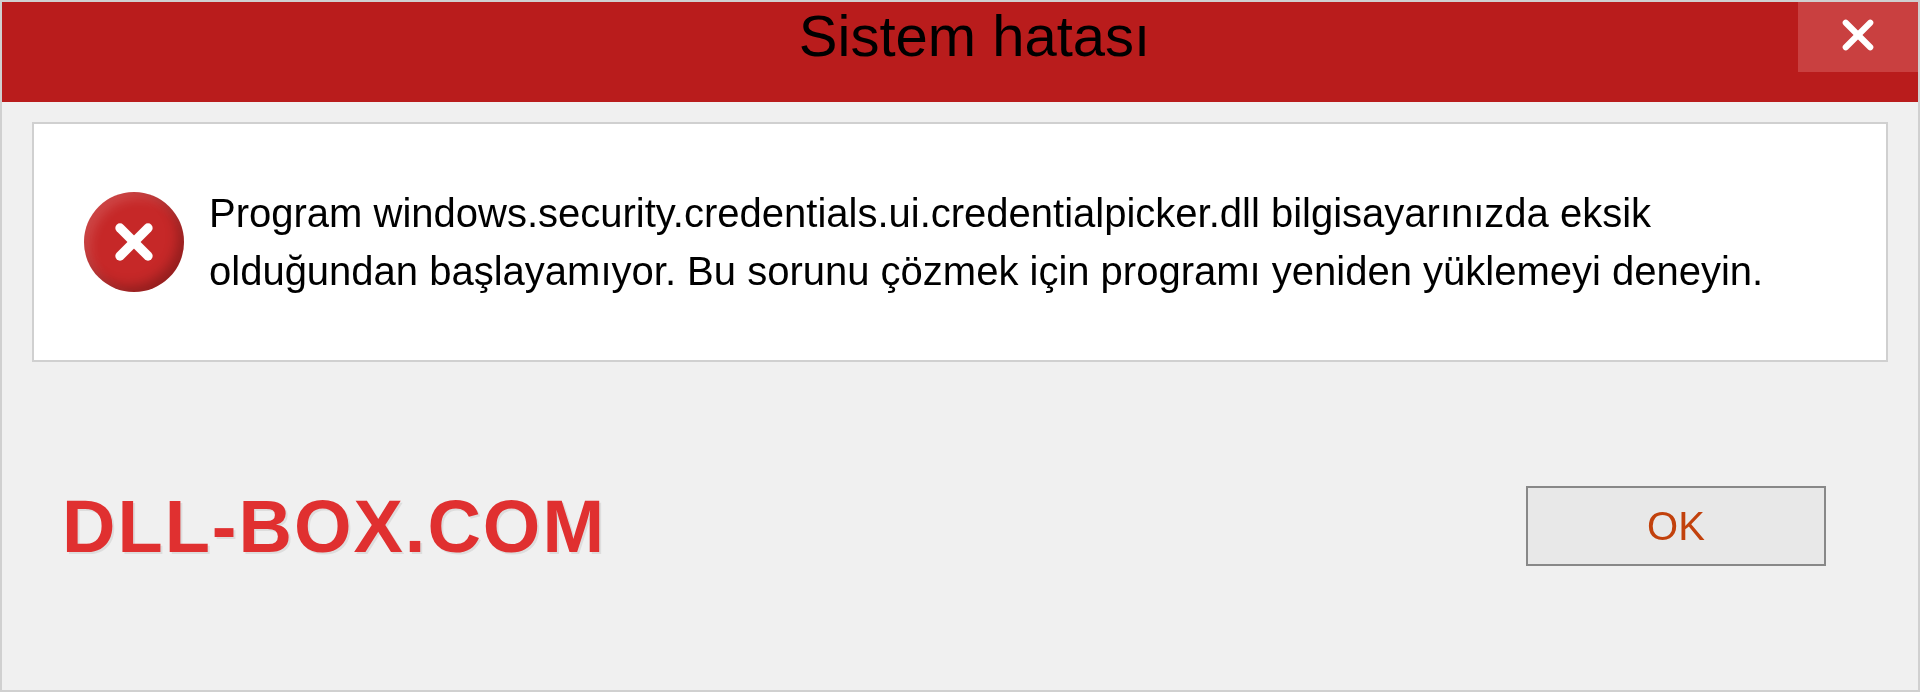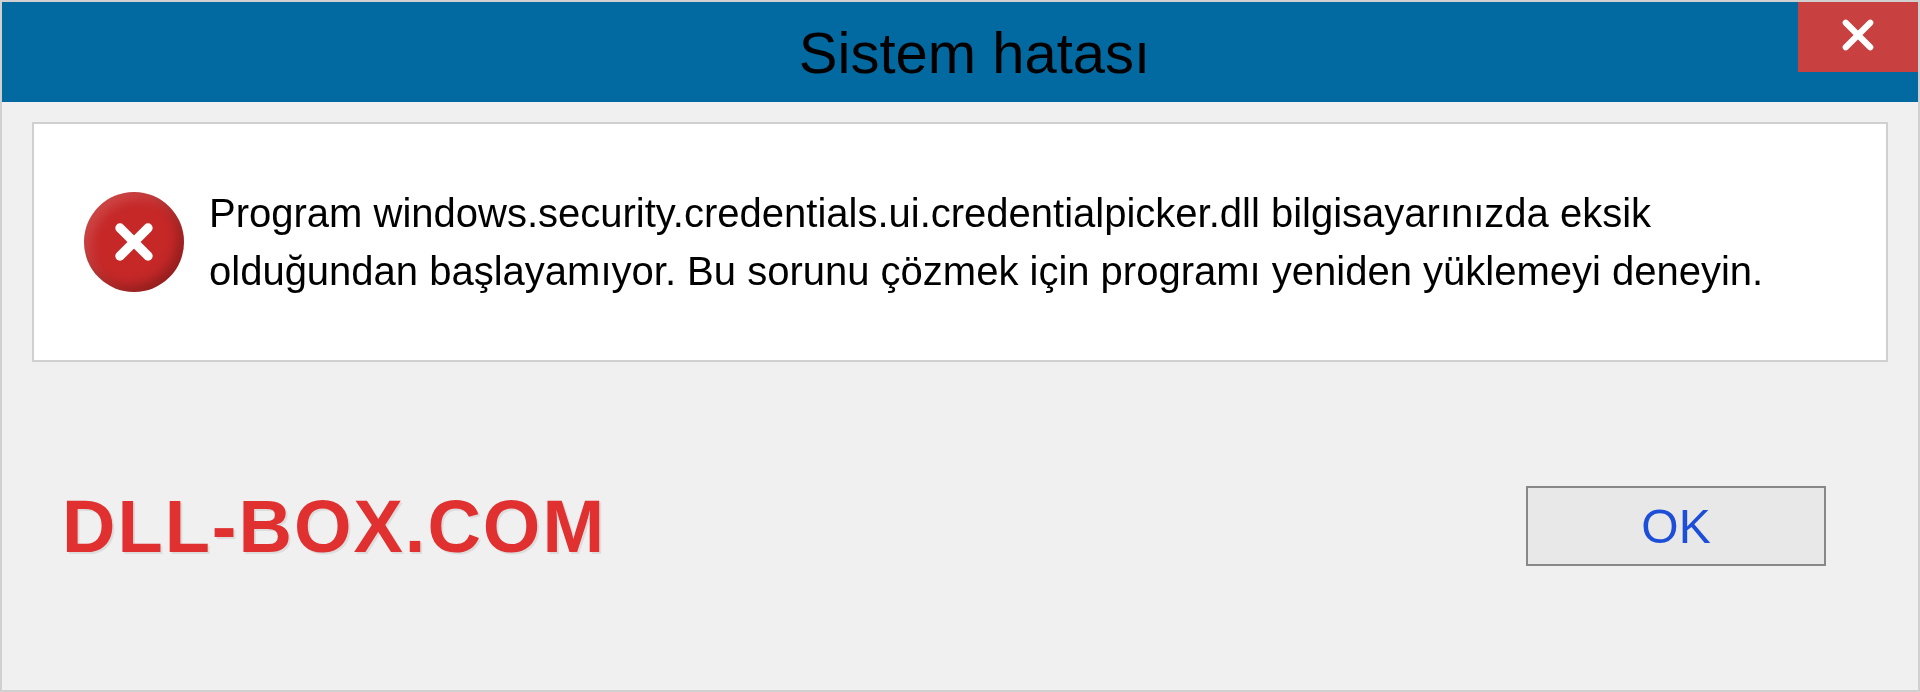--- a/index.html
+++ b/index.html
@@ -18,24 +18,23 @@
       width: 100%;
       height: 100%;
       background: #f0f0f0;
       border: 2px solid #d0d0d0;
       display: flex;
       flex-direction: column;
     }
     .titlebar {
       height: 100px;
       display: flex;
-      align-items: center;
       justify-content: center;
       position: relative;
-      background: #0369a1;
+      background: #b91c1c;
       padding-left: 29px;
     }
     .title-text {
       font-size: 58px;
       font-weight: 400;
       color: #000;
     }
     .close-btn {
       position: absolute;
       top: 0;
@@ -99,22 +98,22 @@
       color: #e03030;
       letter-spacing: 2px;
       font-family: Arial, sans-serif;
       text-shadow: 2px 2px 0 rgba(0,0,0,0.08);
     }
     .ok-btn {
       width: 300px;
       height: 80px;
       background: #e8e8e8;
       border: 2px solid #888;
-      font-size: 48px;
-      color: #1d4ed8;
+      font-size: 40px;
+      color: #c2410c;
       display: flex;
       align-items: center;
       justify-content: center;
       cursor: pointer;
     }
   </style>
 </head>
 <body>
 
 <div class="dialog">

